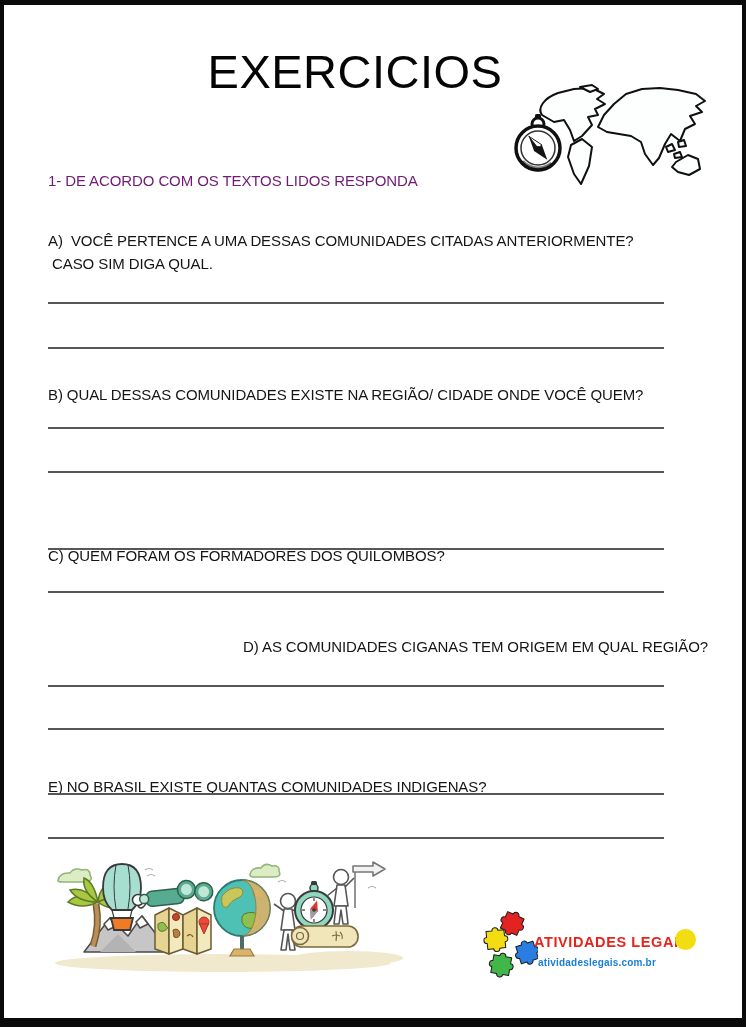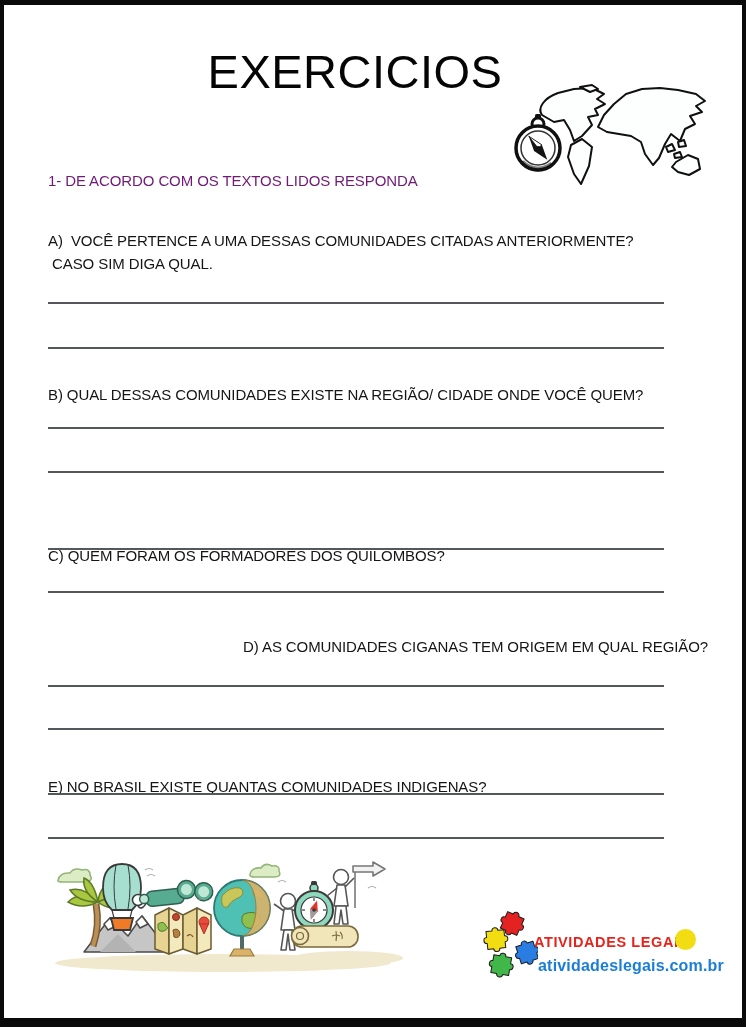--- a/index.html
+++ b/index.html
@@ -47,21 +47,21 @@
   .brand {
     position:absolute; left:56px; top:32px;
     font-size:14.5px; font-weight:800; color:#e5251d; letter-spacing:0.6px;
   }
   .brand-dot {
     position:absolute; left:197px; top:27px; width:21px; height:21px;
     border-radius:50%; background:#f2dc12;
   }
   .site {
     position:absolute; left:60px; top:55px;
-    font-size:16px; font-weight:700; color:#1b7ed6; letter-spacing:0.2px;
+    font-size:10px; font-weight:700; color:#1b7ed6; letter-spacing:0.2px;
   }
 </style>
 </head>
 <body>
 
 <div class="page">
 
   <div class="title">EXERCICIOS</div>
 
   <svg class="map-illustration" viewBox="0 0 212 112">

